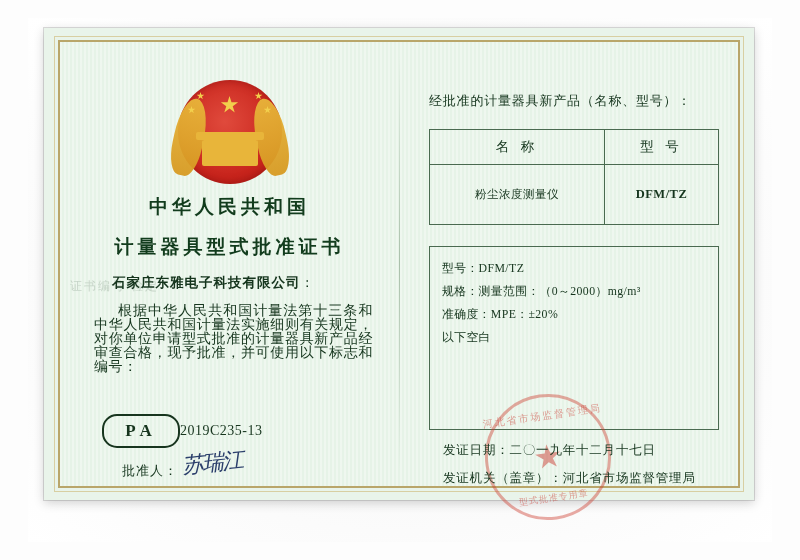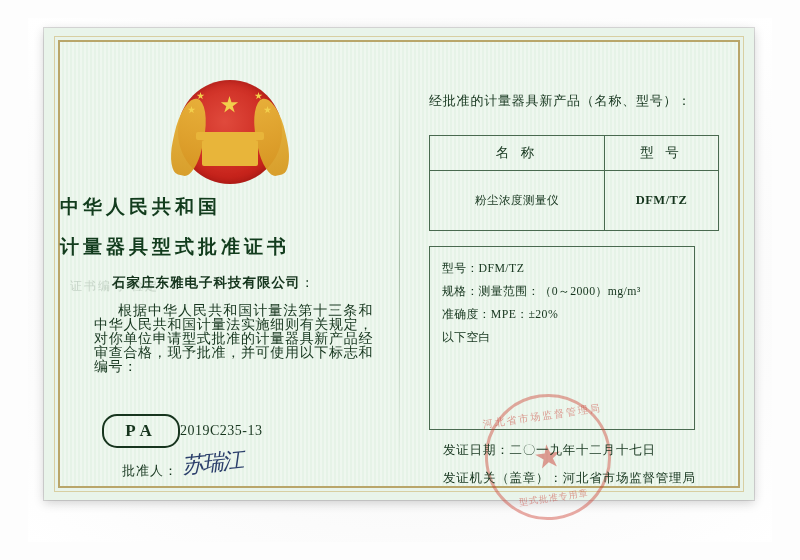--- a/index.html
+++ b/index.html
@@ -114,20 +114,21 @@
     clip-path: polygon(50% 0%, 61% 35%, 98% 35%, 68% 57%, 79% 91%, 50% 70%, 21% 91%, 32% 57%, 2% 35%, 39% 35%);
   }
   .s1 { left: 19px;  top: 12px; }
   .s2 { left: 10px;  top: 26px; }
   .s3 { right: 19px; top: 12px; }
   .s4 { right: 10px; top: 26px; }
 
   .title1, .title2 {
     position: absolute;
     width: 100%;
+    text-align: center;
     color: #123c1d;
     font-family: "Liberation Serif", "DejaVu Serif", serif;
     font-weight: bold;
     letter-spacing: 4px;
   }
   .title1 { top: 152px; font-size: 19px; }
   .title2 { top: 192px; font-size: 19px; }
 
   .company-line {
     position: absolute;
@@ -224,21 +225,21 @@
   .r-heading {
     position: absolute;
     top: 50px;
     left: 30px;
     font-size: 13px;
     color: #15351d;
     letter-spacing: 0.8px;
   }
   table.prod {
     position: absolute;
-    top: 93px;
+    top: 87px;
     left: 30px;
     width: 290px;
     border-collapse: collapse;
     background: transparent;
   }
   table.prod th, table.prod td {
     border: 1px solid #4a6a50;
     text-align: center;
     color: #15351d;
   }
@@ -252,21 +253,21 @@
     font-size: 11.5px;
     padding: 22px 4px;
     letter-spacing: 0.5px;
   }
   table.prod td.model { font-weight: bold; font-size: 12.5px; letter-spacing: 0.5px; margin-left: 28px; }
 
   .spec-box {
     position: absolute;
     top: 204px;
     left: 30px;
-    width: 266px;
+    width: 290px;
     height: 184px;
     border: 1px solid #4a6a50;
     padding: 10px 12px;
     box-sizing: border-box;
     color: #15351d;
   }
   .spec-box div {
     font-size: 11.8px;
     line-height: 23px;
     letter-spacing: 0.4px;

